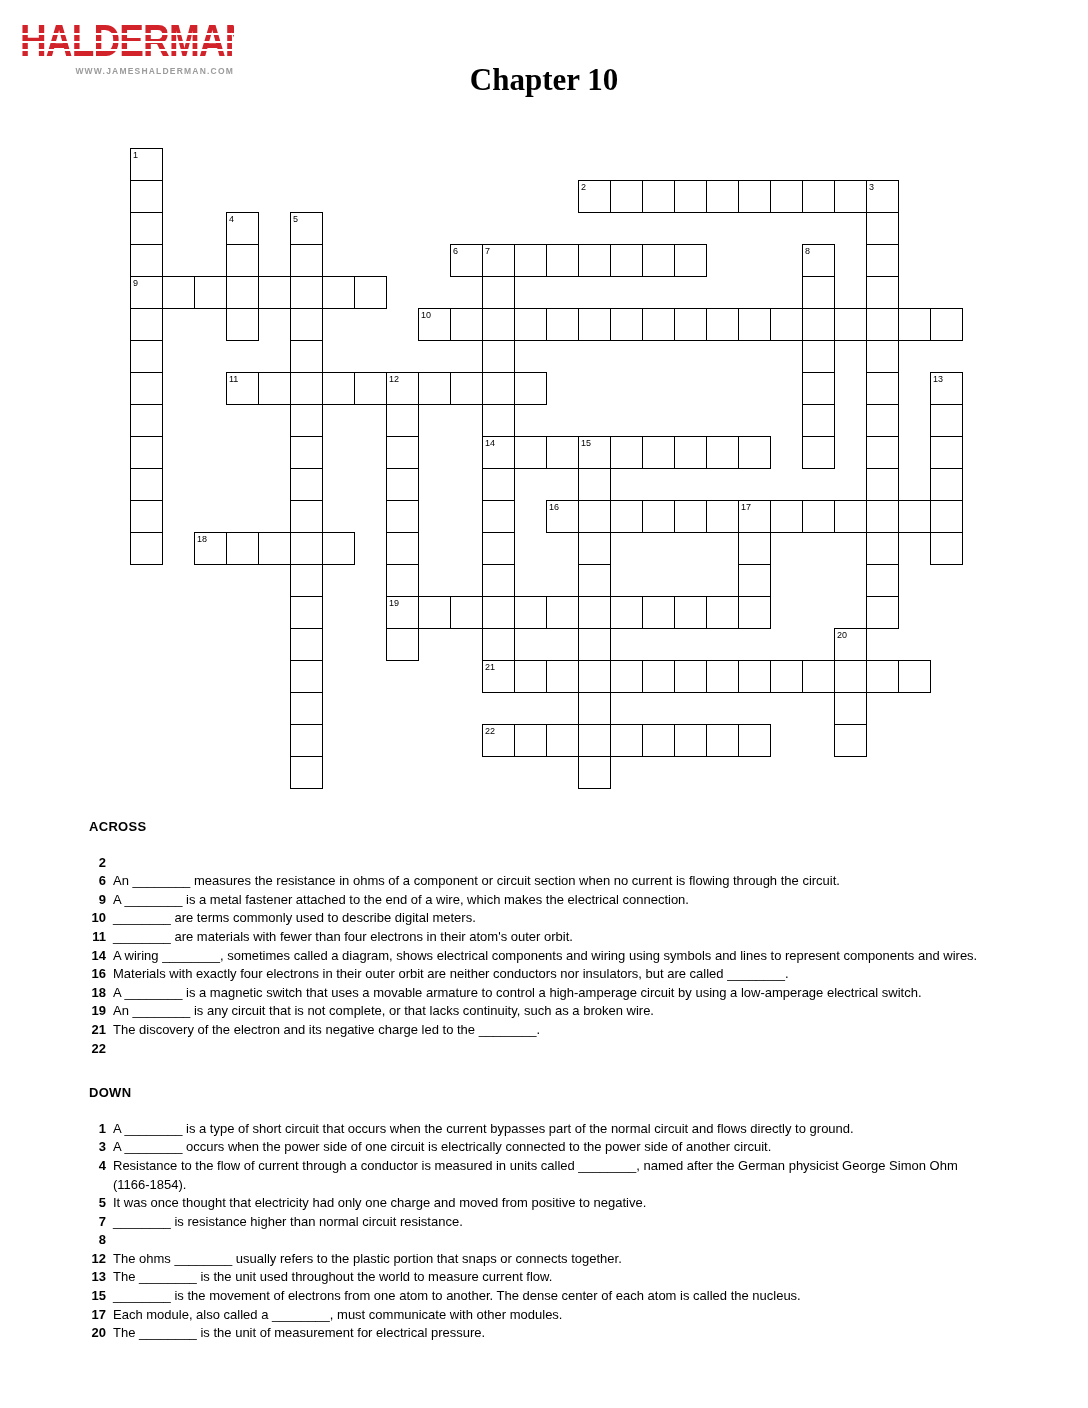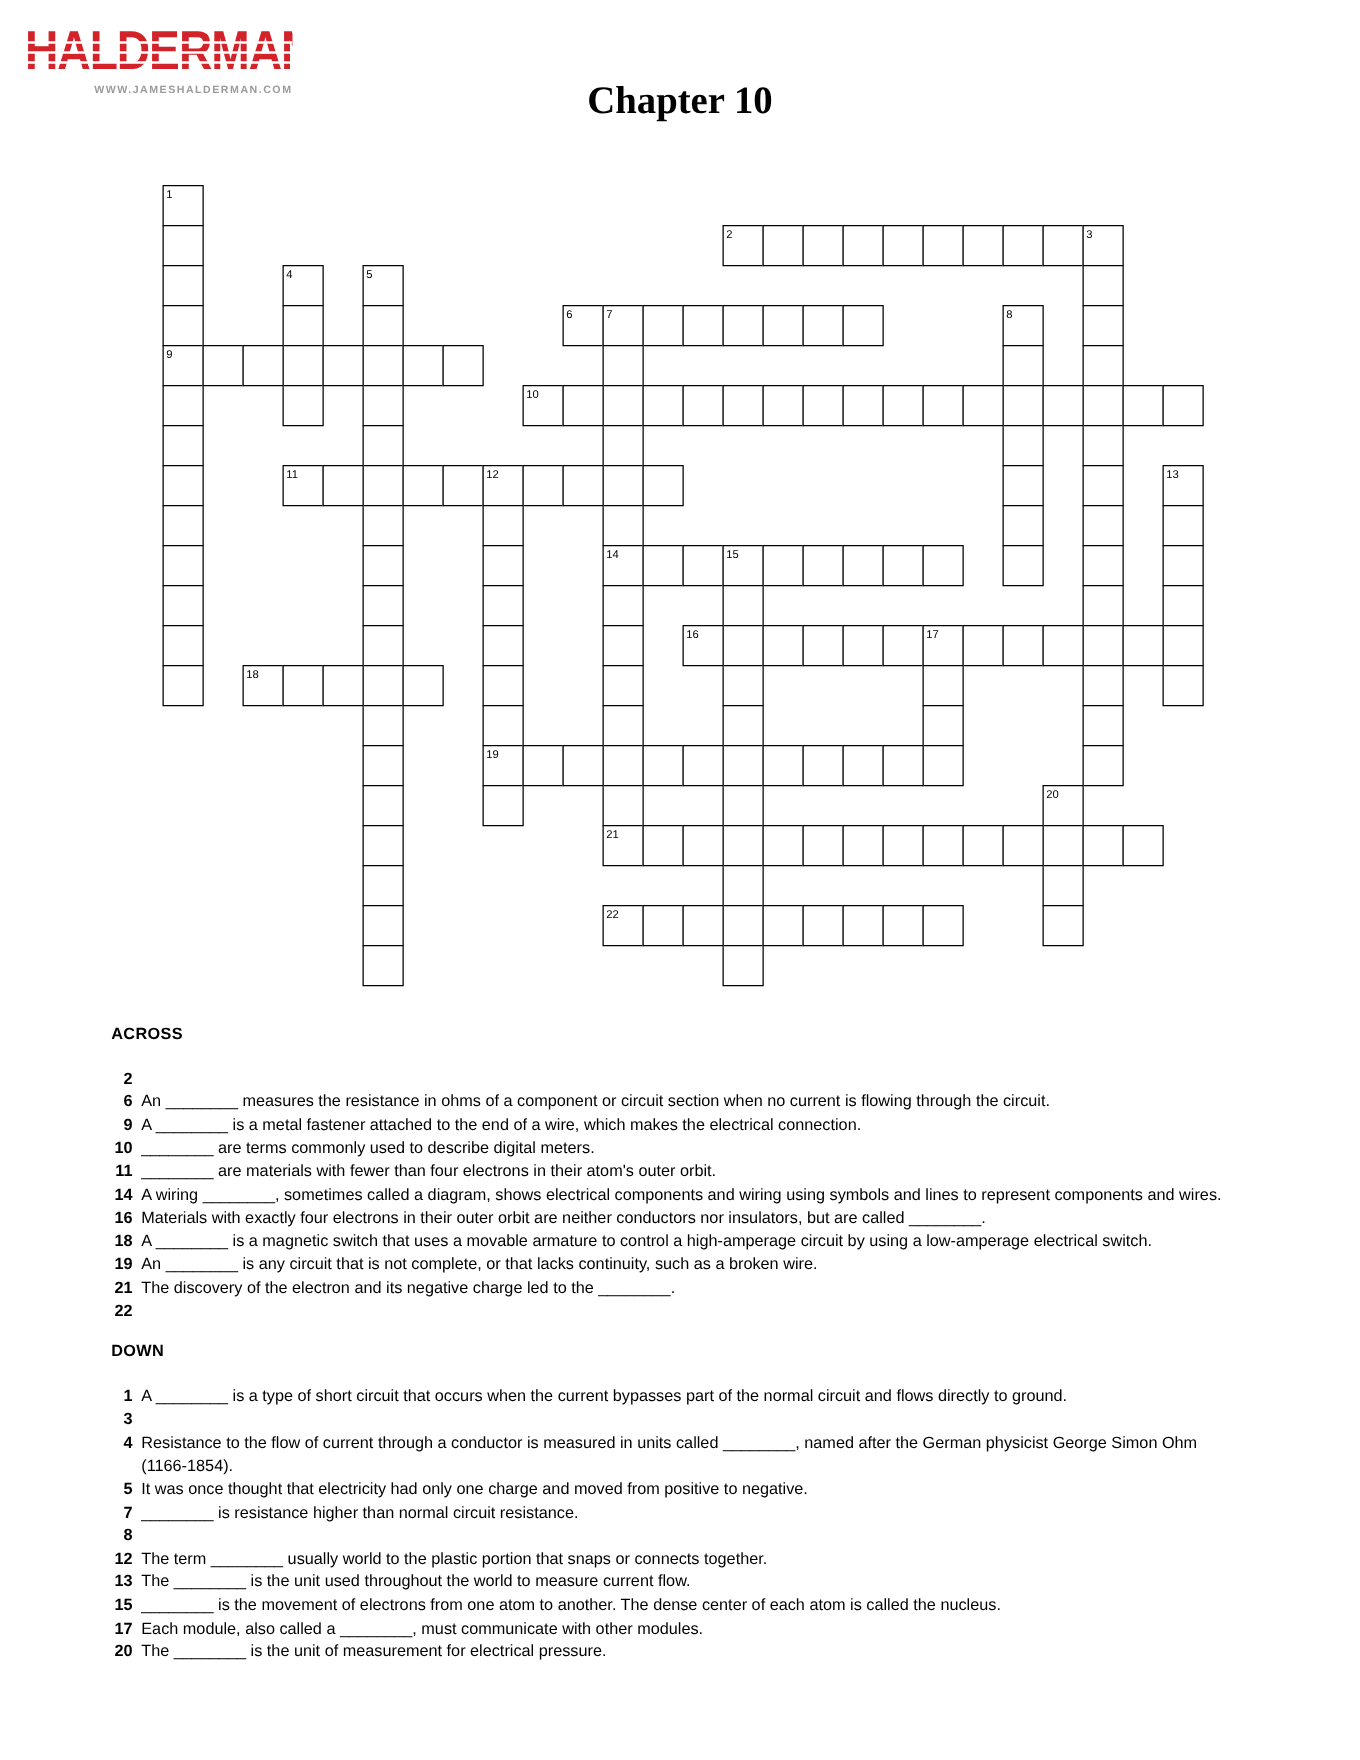--- a/index.html
+++ b/index.html
@@ -44,21 +44,21 @@
     font-size:9px; line-height:10px; color:#000;
   }
 
   
   .clues { position:absolute; left:89px; top:818px; width:898px; font-size:13px; line-height:18.6px; }
   .clues-heading { font-weight:700; letter-spacing:0.3px; }
   .clue-list { margin-top:17px; }
   .clue { display:flex; align-items:flex-start; }
   .cnum { flex:none; width:17px; text-align:right; font-weight:700; }
   .ctext { margin-left:7px; }
-  .down-block { margin-top:14px; }
+  .down-block { margin-top:26px; }
 </style>
 </head>
 <body>
 
 <div class="page">
 
   <div class="logo">
     <div class="logo-title-wrap">
       <div class="logo-title">HALDERMAN</div>
       <div class="logo-stripe s1"></div>
@@ -360,39 +360,40 @@
     </div>
     <div class="down-block">
       <div class="clues-heading">DOWN</div>
       <div class="clue-list">
           <div class="clue">
             <span class="cnum">1</span>
             <span class="ctext">A ________ is a type of short circuit that occurs when the current bypasses part of the normal circuit and flows directly to ground.</span>
           </div>
           <div class="clue">
             <span class="cnum">3</span>
+            <span class="ctext">A ________ occurs when the power side of one circuit is electrically connected to the power side of another circuit.</span>
           </div>
           <div class="clue">
             <span class="cnum">4</span>
             <span class="ctext">Resistance to the flow of current through a conductor is measured in units called ________, named after the German physicist George Simon Ohm (1166-1854).</span>
           </div>
           <div class="clue">
             <span class="cnum">5</span>
             <span class="ctext">It was once thought that electricity had only one charge and moved from positive to negative.</span>
           </div>
           <div class="clue">
             <span class="cnum">7</span>
             <span class="ctext">________ is resistance higher than normal circuit resistance.</span>
           </div>
           <div class="clue">
             <span class="cnum">8</span>
           </div>
           <div class="clue">
             <span class="cnum">12</span>
-            <span class="ctext">The term ________ usually world to the plastic portion that snaps or connects together.</span>
+            <span class="ctext">The ohms ________ usually refers to the plastic portion that snaps or connects together.</span>
           </div>
           <div class="clue">
             <span class="cnum">13</span>
             <span class="ctext">The ________ is the unit used throughout the world to measure current flow.</span>
           </div>
           <div class="clue">
             <span class="cnum">15</span>
             <span class="ctext">________ is the movement of electrons from one atom to another. The dense center of each atom is called the nucleus.</span>
           </div>
           <div class="clue">

